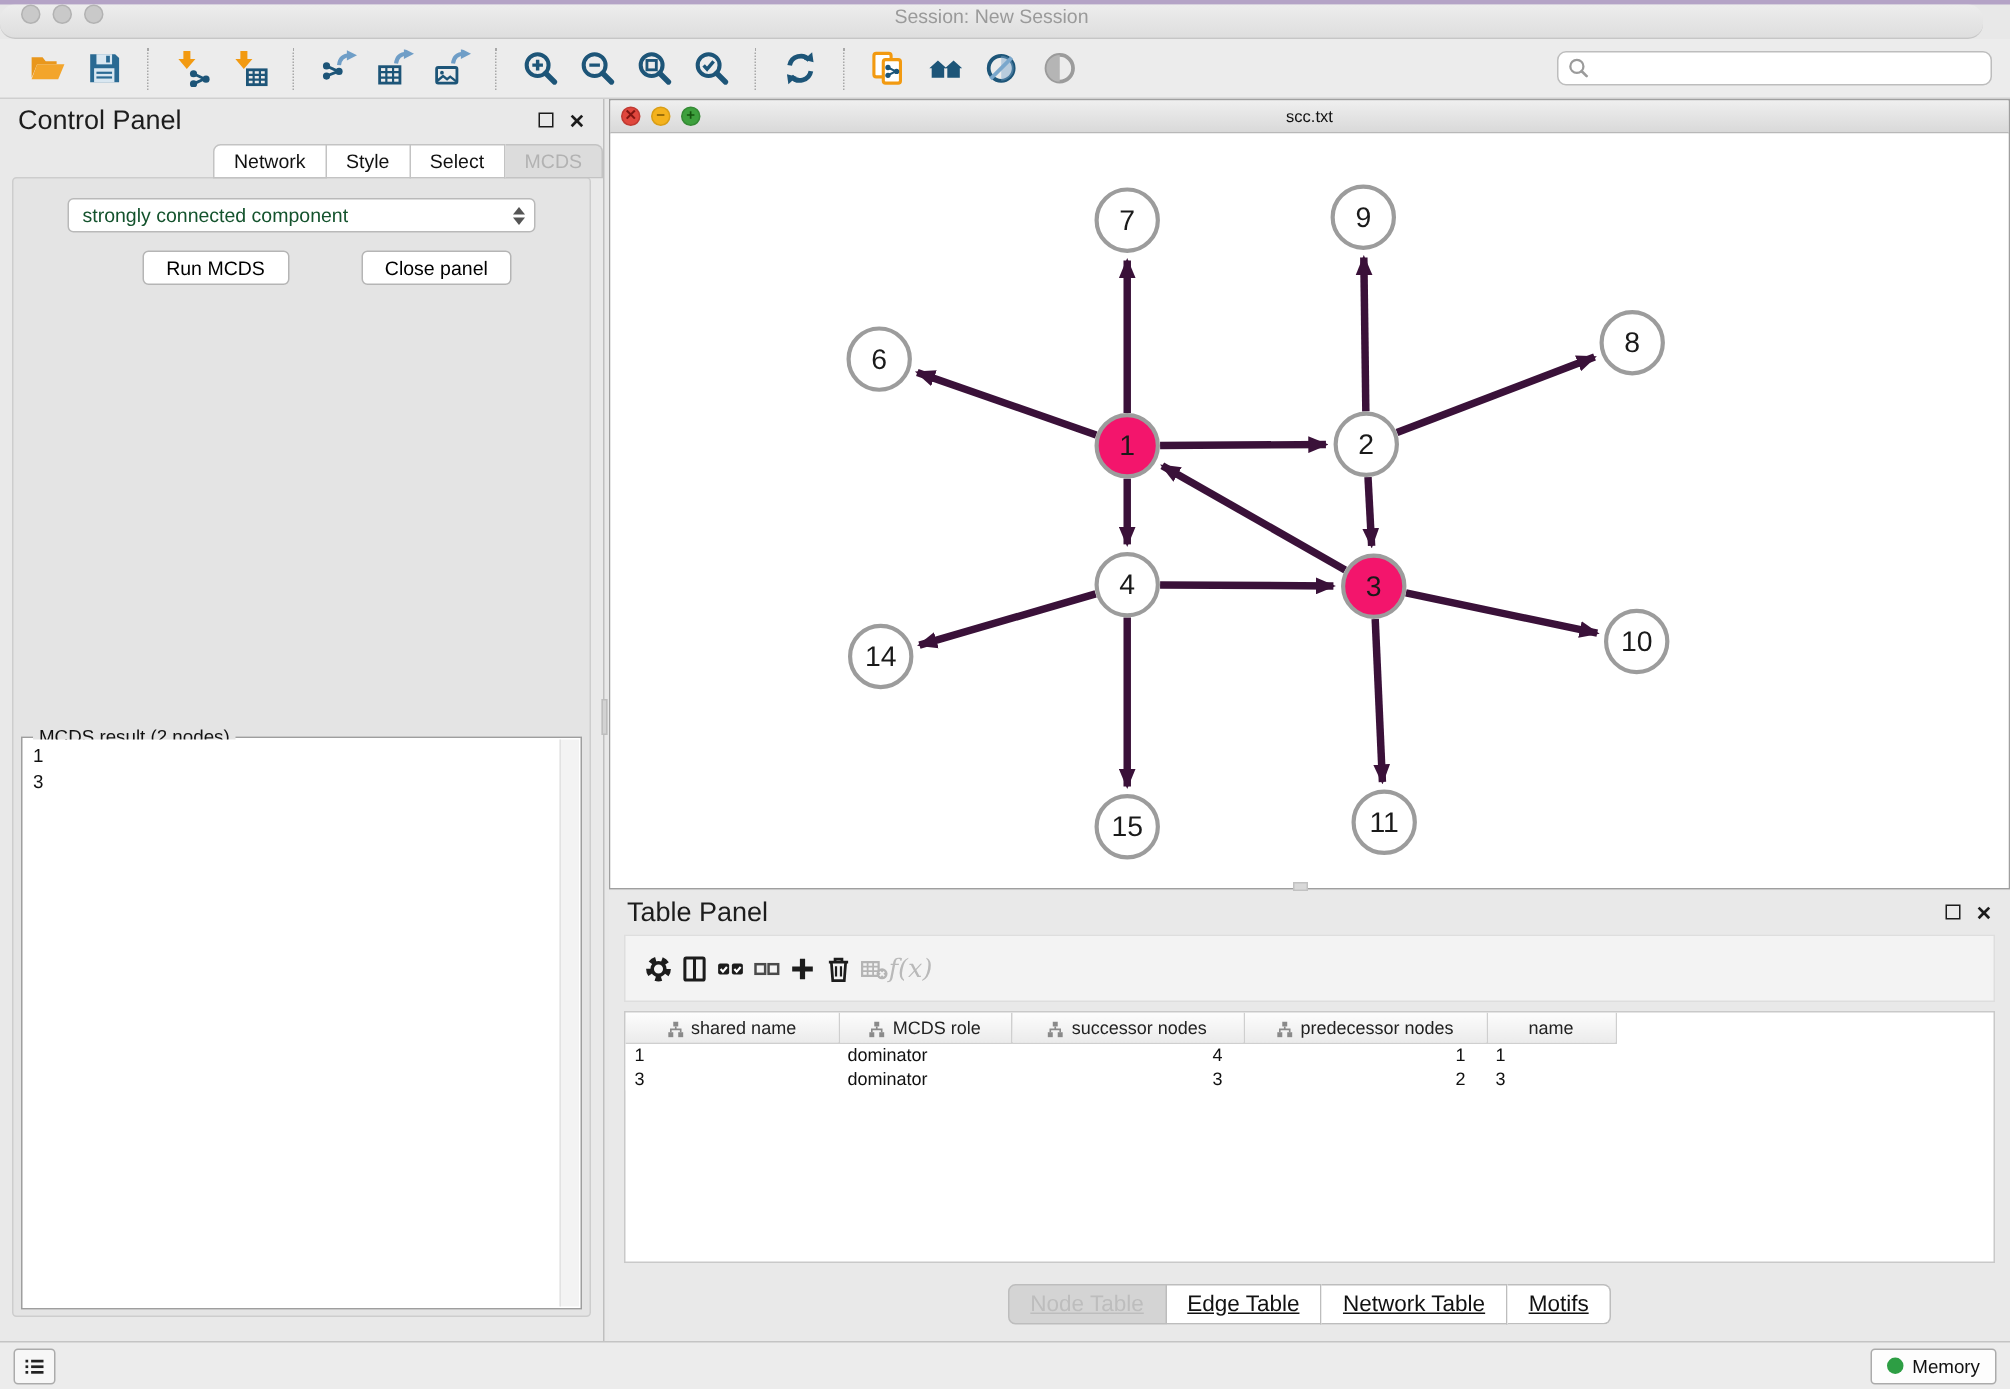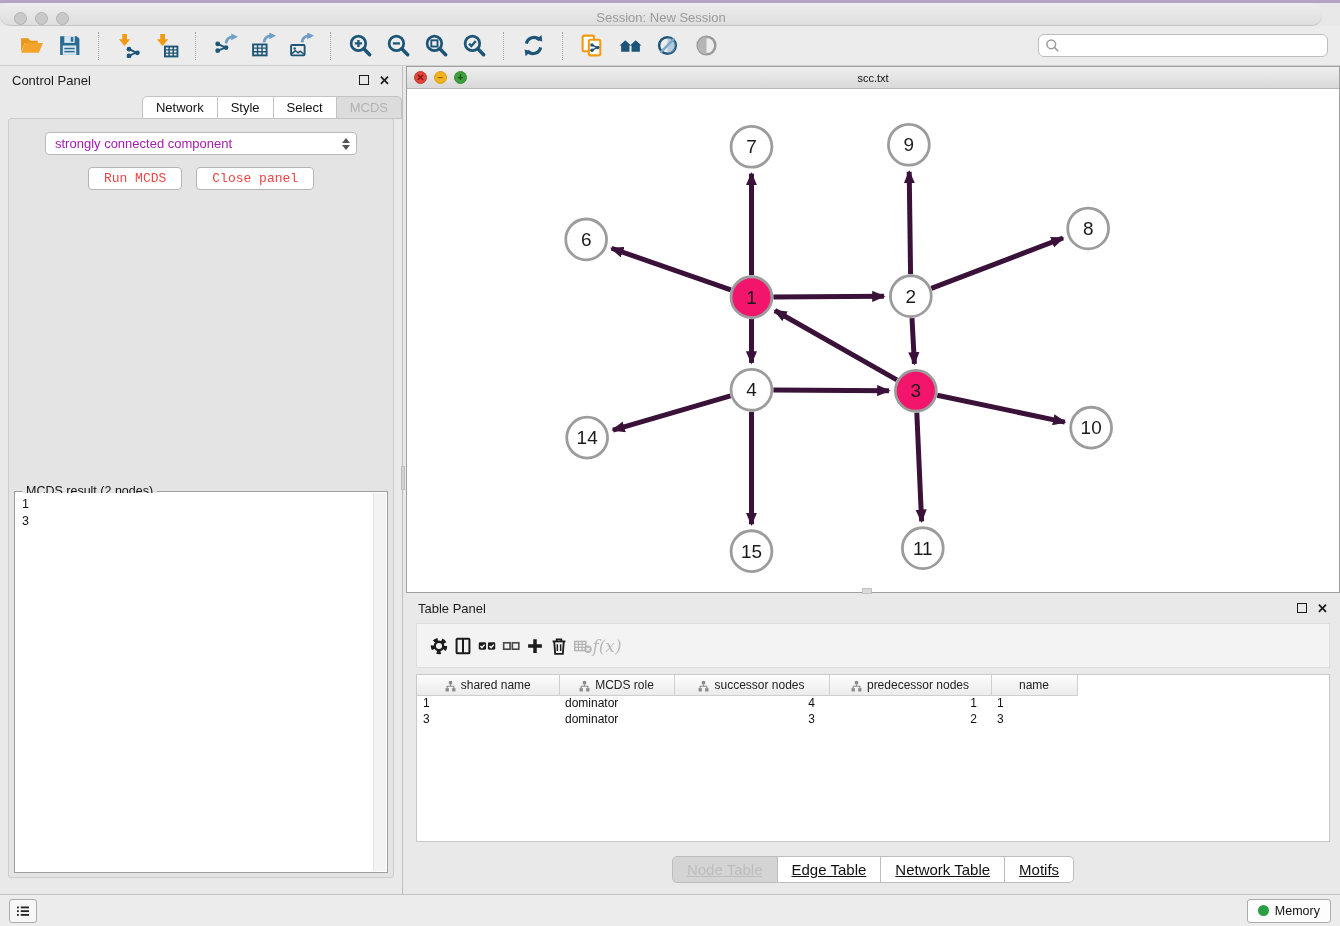--- a/index.html
+++ b/index.html
@@ -3,65 +3,65 @@
 <meta charset="utf-8">
 <style>
   * { margin:0; padding:0; box-sizing:border-box; }
   html,body { width:1340px; height:926px; }
   body { font-family:"Liberation Sans", sans-serif; background:#e8e8e8; position:relative; overflow:hidden; }
 
   
   .top-strip { position:absolute; top:0; left:0; right:0; height:3px; background:#b4a3c6; }
   .titlebar { position:absolute; top:3px; left:0; right:18px; height:23px;
               background:linear-gradient(#ededed,#dedede); border-bottom:1px solid #c6c6c6;
-              display:flex; align-items:flex-end;border-radius:10px; }
+              display:flex; align-items:flex-start;border-radius:10px; }
   .traffic { display:flex; gap:8px; padding-left:14px; }
   .tl { width:13px; height:13px; border-radius:50%; background:#c9c9c9; border:1px solid #b2b2b2;
         display:flex; align-items:center; justify-content:center; font-size:9px; line-height:1; }
   .win-title { position:absolute; left:0; right:0; text-align:center; color:#9a9a9a; font-size:13px; }
 
   
   .toolbar { position:absolute; top:26px; left:0; right:0; height:40px; background:#ececec;
              border-bottom:1px solid #cfcfcf; display:flex; align-items:center; padding:0 12px; }
   .tb-btn { width:38px; height:32px; display:flex; align-items:center; justify-content:center; }
   .tb-btn svg { width:25px; height:25px; }
   .tb-sep { width:1px; height:28px; border-left:1px dotted #a8a8a8; margin:0 10px; }
   .search-wrap { margin-left:auto; position:relative; }
   .search-input { width:290px; height:23px; border:1px solid #bdbdbd; border-radius:6px; background:#fff;
                   padding:0 8px 0 26px; font-size:12px; font-family:"Liberation Sans",sans-serif; outline:none; }
   .search-wrap svg { position:absolute; left:7px; top:4px; width:15px; height:15px; }
 
   
   .control-panel { position:absolute; left:0; top:66px; width:403px; height:828px;
                    background:#e9e9e9; border-right:1px solid #bfbfbf; }
   .panel-head { height:28px; display:flex; align-items:center; padding:0 12px; }
-  .panel-title { font-size:13px; color:#1d1d1d; }
+  .panel-title { font-size:18px; color:#1d1d1d; }
   .panel-head-btns { margin-left:auto; display:flex; gap:10px; align-items:center; }
   .float-ico { width:10px; height:10px; border:1.6px solid #1c1c1c; display:inline-block; }
   .close-ico { font-size:13px; font-weight:bold; color:#1c1c1c; line-height:1; }
 
   .cp-tabs { display:flex; justify-content:flex-end; position:relative; z-index:2; margin-top:2px; }
   .tab { background:#fff; border:1px solid #c3c3c3; border-left-width:0; padding:3px 13px;
          font-size:13px; color:#111; }
   .tab:first-child { border-left-width:1px; border-top-left-radius:5px; }
   .tab:last-child { border-top-right-radius:5px; }
   .tab.selected { background:#dcdcdc; color:#b2b2b2; }
 
   .cp-body { position:absolute; left:8px; right:8px; top:52px; bottom:16px;
              background:#e4e4e4; border:1px solid #cdcdcd; border-radius:3px; }
   .opt-label { text-align:center; margin-top:20px; font-size:13px; color:#111; }
   .dropdown { margin:13px auto 0; width:312px; height:23px; background:#fff; border:1px solid #b9b9b9;
-              border-radius:4px; display:flex; align-items:center; padding:0 6px 0 9px; font-size:13px; color:#a21caf; }
+              border-radius:4px; display:flex; align-items:center; padding:0 6px 0 9px; font-size:13px; color:#14532d; }
   .dd-chevrons { margin-left:auto; display:flex; flex-direction:column; gap:2px; }
   .dd-chevrons i { width:0; height:0; border-left:4px solid transparent; border-right:4px solid transparent; display:block; }
   .dd-up { border-bottom:5px solid #555; }
   .dd-down { border-top:5px solid #555; }
   .cp-buttons { display:flex; justify-content:center; gap:14px; margin-top:12px; }
   .btn { background:#fff; border:1px solid #b5b5b5; border-radius:4px; padding:3px 15px;
-         font-size:13px; color:#ef4444; font-family:Liberation Mono, monospace; }
+         font-size:13px; color:#000000; font-family:Liberation Sans, sans-serif;margin-left:34px; }
 
   .result-group { position:absolute; left:5px; right:5px; top:372px; bottom:4px;
                   border:1px solid #9e9e9e; background:#fff; }
   .result-legend { position:absolute; top:-8px; left:7px; background:#e4e4e4; padding:0 4px;
                    font-size:12.5px; color:#111; }
   .result-list { position:absolute; inset:1px 14px 1px 1px; background:#fff; padding:3px 6px;
                  font-size:12.5px; color:#111; line-height:17px; }
   .result-scroll { position:absolute; top:1px; bottom:1px; right:1px; width:13px; background:#f3f3f3;
                    border-left:1px solid #e2e2e2; }
 

